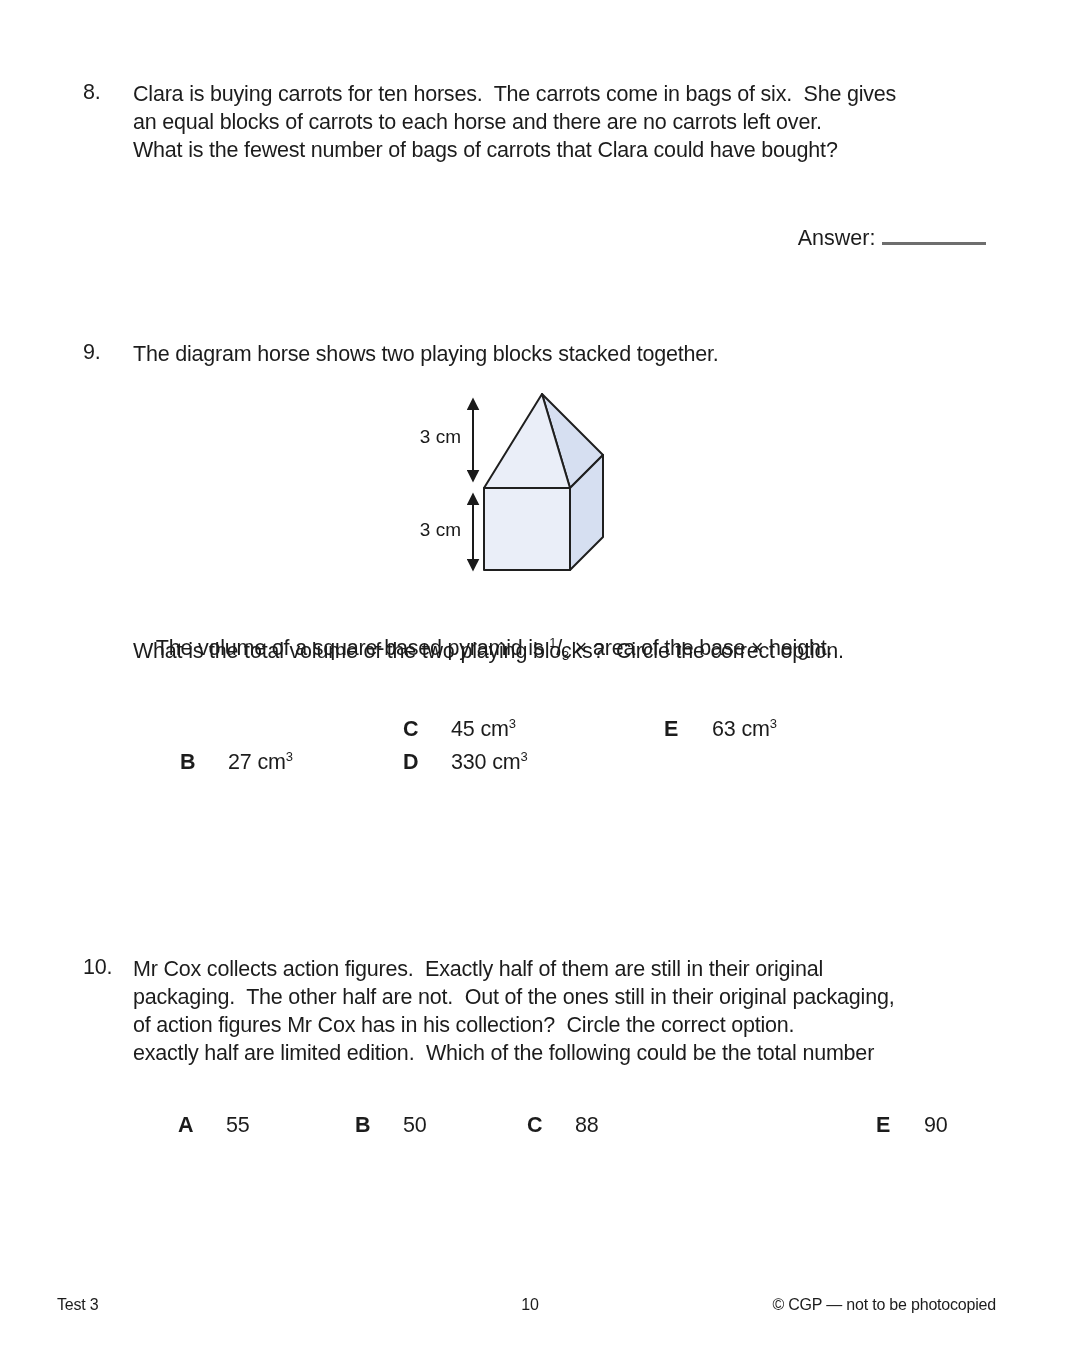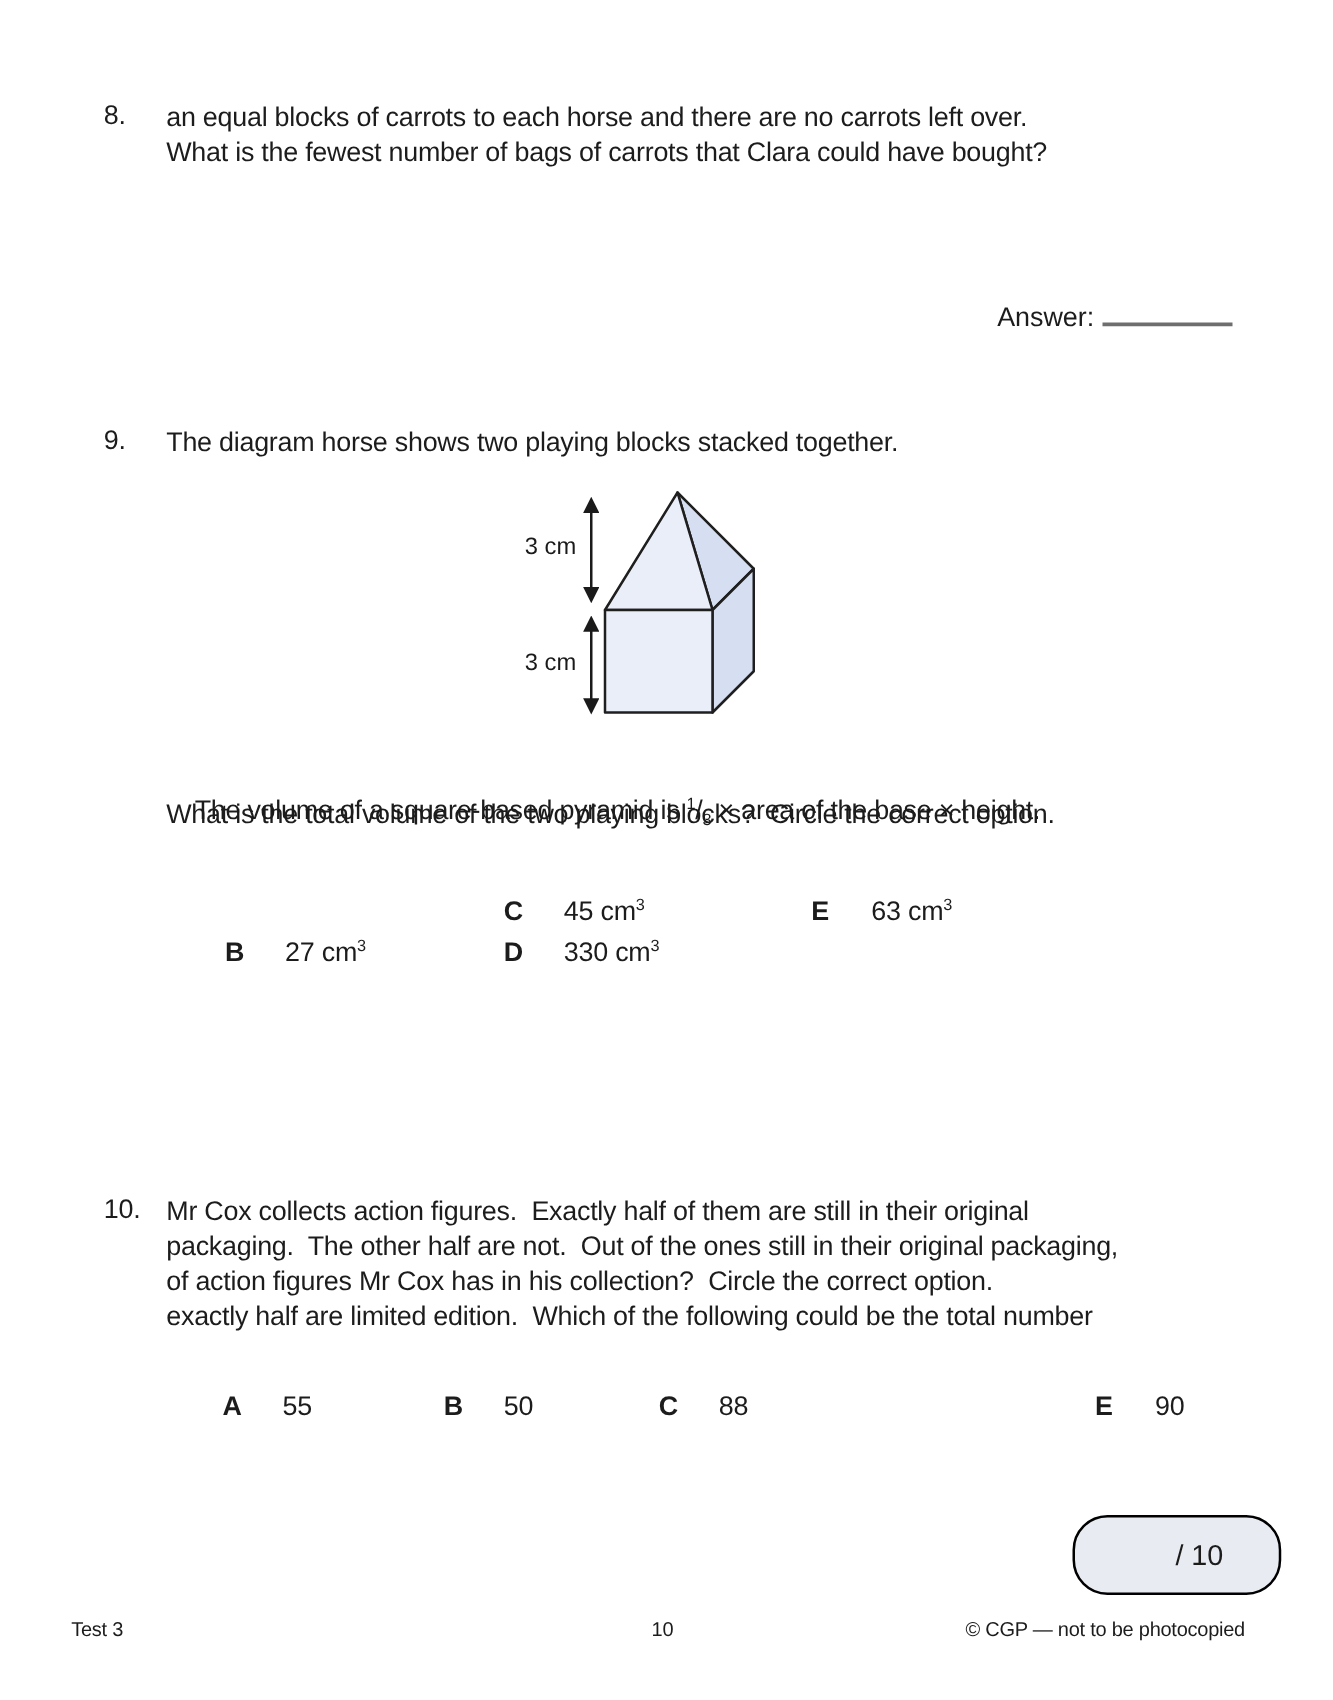--- a/index.html
+++ b/index.html
@@ -112,24 +112,25 @@
     fill: #1a1a1a;
   }
 </style>
 </head>
 <body>
 
 <div class="page">
 
   <div class="qnum" style="left:83px; top:80px;">8.</div>
   <div class="qtext" style="left:133px; top:80px;">
+    <div class="line">Clara is buying carrots for ten horses.  The carrots come in bags of six.  She gives</div>
     <div class="line">an equal blocks of carrots to each horse and there are no carrots left over.</div>
     <div class="line">What is the fewest number of bags of carrots that Clara could have bought?</div>
   </div>
-  <div class="answer-row" style="left:775px; top:216px;">
+  <div class="answer-row" style="left:775px; top:200px;">
     <span>Answer:</span><span class="answer-blank"></span>
   </div>
 
   <div class="qnum" style="left:83px; top:340px;">9.</div>
   <div class="qtext" style="left:133px; top:340px;">
     <div class="line">The diagram horse shows two playing blocks stacked together.</div>
   </div>
 
   <svg class="diagram" width="215" height="200" viewBox="0 0 215 200">
     <defs>
@@ -148,21 +149,21 @@
   </svg>
 
   <div class="formula-line" style="left:133px; top:611px;">
     <span>The volume of a square-based pyramid is </span><sup>1</sup><span>/</span><sub>3</sub><span> × area of the base × height.</span>
   </div>
   <div class="formula-line" style="left:133px; top:639px;">What is the total volume of the two playing blocks?  Circle the correct option.</div>
 
   <div class="opt" style="left:380px; top:692px;">
     <span class="letter">C</span><span>45 cm</span><sup>3</sup>
   </div>
-  <div class="opt" style="left:626px; top:692px;">
+  <div class="opt" style="left:641px; top:692px;">
     <span class="letter">E</span><span>63 cm</span><sup>3</sup>
   </div>
   <div class="opt" style="left:157px; top:725px;">
     <span class="letter">B</span><span>27 cm</span><sup>3</sup>
   </div>
   <div class="opt" style="left:380px; top:725px;">
     <span class="letter">D</span><span>330 cm</span><sup>3</sup>
   </div>
 
   <div class="qnum" style="left:83px; top:955px;">10.</div>
@@ -179,21 +180,18 @@
   <div class="opt" style="left:332px; top:1088px;">
     <span class="letter">B</span><span>50</span>
   </div>
   <div class="opt" style="left:504px; top:1088px;">
     <span class="letter">C</span><span>88</span>
   </div>
   <div class="opt" style="left:853px; top:1088px;">
     <span class="letter">E</span><span>90</span>
   </div>
 
-  <div class="score-box">
-    <span>/ 10</span>
-  </div>
 
   <div class="footer-item" style="left:57px;">Test 3</div>
   <div class="footer-item" style="left:498px; width:64px; text-align:center;">10</div>
   <div class="footer-item" style="right:70px; text-align:right;">© CGP — not to be photocopied</div>
 
 </div>
 
 </body></html>

